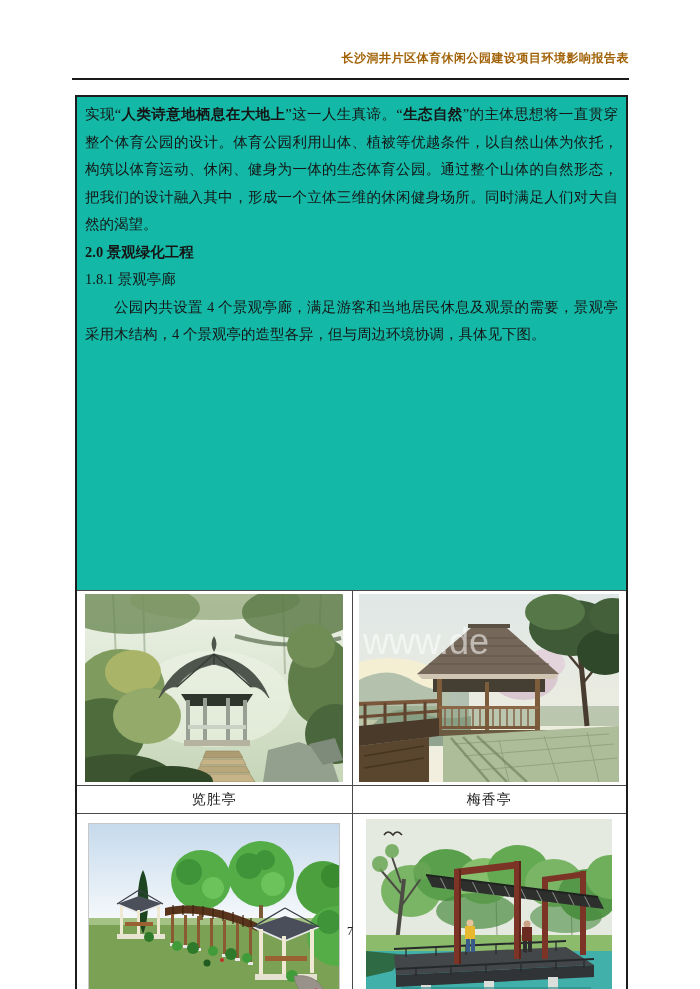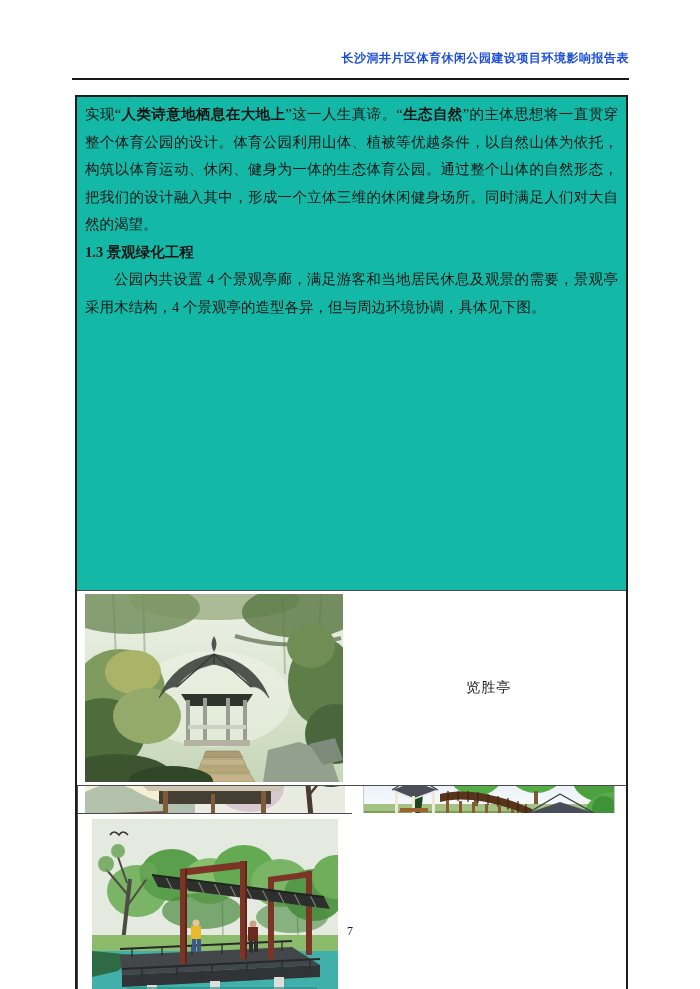--- a/index.html
+++ b/index.html
@@ -3,21 +3,21 @@
 <meta charset="utf-8">
 <style>
   html,body{margin:0;padding:0;}
   body{
     width:700px;height:989px;background:#ffffff;position:relative;
     font-family:"Liberation Serif","DejaVu Serif",serif;color:#1a1a1a;
     overflow:hidden;
   }
   .page-header{
     position:absolute;top:50px;left:72px;width:557px;
-    text-align:right;font-size:12px;font-weight:bold;letter-spacing:.5px;color:#1d4ed8;
+    text-align:right;font-size:12px;font-weight:bold;letter-spacing:.5px;color:#a16207;
   }
   .header-rule{
     position:absolute;top:78px;left:72px;width:557px;height:2px;background:#1a1a1a;
   }
   .content-box{
     position:absolute;left:75px;top:95px;width:553px;height:921px;
     border:2px solid #1c1c1c;box-sizing:border-box;background:#14b8a6;
   }
   .text-area{
     position:absolute;top:0;left:0;right:0;padding:4px 8px 0 8px;
@@ -52,21 +52,22 @@
 
 <div class="page-header">长沙洞井片区体育休闲公园建设项目环境影响报告表</div>
 <div class="header-rule"></div>
 
 <div class="content-box">
 
   <div class="text-area">
     <p><span>实现“</span><span class="bold-run">人类诗意地栖息在大地上</span><span>”这一人生真谛。“</span><span class="bold-run">生态自然</span><span>”的主体思想将一直贯穿整个体育公园的设计。体育公园利用山体、植被等优越条件，以自然山体为依托，构筑以体育运动、休闲、健身为一体的生态体育公园。通过整个山体的自然形态，把我们的设计融入其中，形成一个立体三维的休闲健身场所。同时满足人们对大自然的渴望。</span></p>
 
 
-    <p class="h18">1.3 景观绿化工程</p>
+    <p class="h18">2.0 景观绿化工程</p>
+    <p class="h181">1.8.1  景观亭廊</p>
     <p class="indent">公园内共设置 4 个景观亭廊，满足游客和当地居民休息及观景的需要，景观亭采用木结构，4 个景观亭的造型各异，但与周边环境协调，具体见下图。</p>
   </div>
 
   <div class="fig-table">
 
     <div class="cell">
       <svg width="258" height="188" viewBox="0 0 258 188">
         <defs>
           <linearGradient id="s1sky" x1="0" y1="0" x2="0" y2="1">
             <stop offset="0" stop-color="#eef3e8"></stop>
@@ -111,24 +112,20 @@
           <polygon points="111,179 165,179 161,172 115,172" fill="#b9a77c"></polygon>
           <polygon points="115,171 161,171 158,165 118,165" fill="#c6b488"></polygon>
           <polygon points="118,164 158,164 154,157 121,157" fill="#ad9c72"></polygon>
         </g>
         <path d="M183,156 L214,148 L244,158 L254,188 L178,188 Z" fill="#93a08e"></path>
         <path d="M224,150 L250,144 L258,166 L238,171 Z" fill="#7e8b7a"></path>
         <ellipse cx="32" cy="182" rx="55" ry="22" fill="#3c5530"></ellipse>
         <ellipse cx="86" cy="187" rx="42" ry="15" fill="#2f4627"></ellipse>
       </svg>
     </div>
-
-    <div class="cell caption-cell">
-        <span>览胜亭</span>
-      </div>
 
     <div class="cell rightcol">
       <svg width="260" height="188" viewBox="0 0 260 188">
         <defs>
           <linearGradient id="s2sky" x1="0" y1="0" x2="0" y2="1">
             <stop offset="0" stop-color="#dfe7e6"></stop>
               <stop offset="1" stop-color="#f3efdd"></stop>
           </linearGradient>
         </defs>
         <rect width="260" height="188" fill="url(#s2sky)"></rect>
@@ -189,20 +186,27 @@
           <path d="M5,162 L65,152 M5,174 L65,164" stroke="#46351f" stroke-width="1.5"></path>
         </g>
         <g>
           <polygon points="84,142 260,132 260,188 84,188" fill="#adbd9a"></polygon>
           <path d="M95,150 L250,140 M105,162 L255,150 M120,176 L258,164 M140,146 L150,188 M185,142 L200,188 M228,138 L240,188" stroke="#8fa07c" stroke-width=".9"></path>
           <path d="M92,144 L130,188 M104,143 L148,188 M118,142 L168,188" stroke="#71855f" stroke-width="2.5" opacity=".7"></path>
         </g>
         <text x="4" y="60" font-size="36" fill="#ffffff" opacity=".55" font-family="Liberation Sans, sans-serif">www.de</text>
       </svg>
     </div>
+
+    <div class="cell caption-cell">
+        <span>览胜亭</span>
+      </div>
+    <div class="cell rightcol caption-cell">
+        <span>梅香亭</span>
+      </div>
 
     <div class="cell">
       <svg class="framed" width="250" height="180" viewBox="0 0 250 180">
         <defs>
           <linearGradient id="s3sky" x1="0" y1="0" x2="0" y2="1">
             <stop offset="0" stop-color="#c6daec"></stop>
               <stop offset="1" stop-color="#f7fafc"></stop>
           </linearGradient>
         </defs>
         <rect width="250" height="100" fill="url(#s3sky)"></rect>

